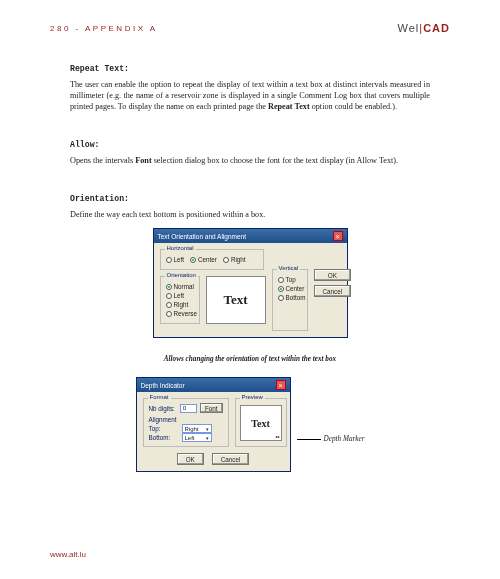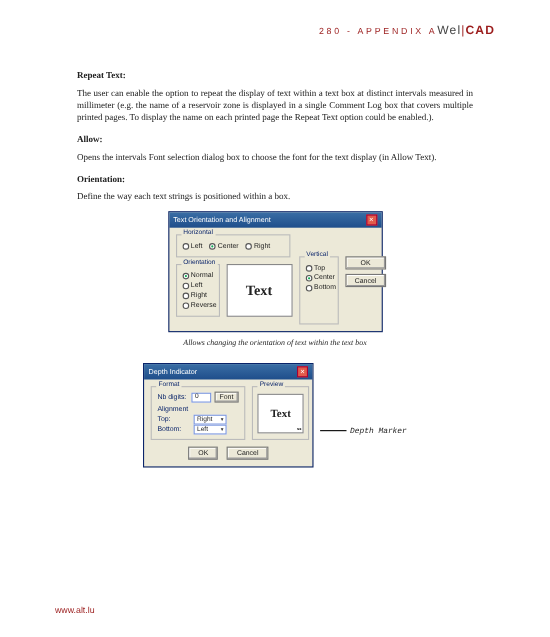--- a/index.html
+++ b/index.html
@@ -6,30 +6,30 @@
   body {
     width: 500px;
     height: 579px;
     background: #fff;
     font-family: Georgia, 'Times New Roman', serif;
     font-size: 8.2px;
     color: #222;
     position: relative;
     padding: 22px 50px 30px 50px;
   }
-  .header { display: flex; justify-content: flex-end; align-items: center; margin-bottom: 30px; }
+  .header { display: flex; justify-content: space-between; align-items: center; margin-bottom: 30px; }
   .header-left { color: #9b1c1c; font-size: 8px; letter-spacing: 2.5px; font-family: Arial, sans-serif; }
   .header-right { font-family: Liberation Sans, sans-serif; font-size: 11px; letter-spacing: 1px; color: #444; }
   .header-right .bar { color: #9b1c1c; font-weight: 300; }
   .header-right .cad { color: #9b1c1c; font-weight: 700; }
   .content { padding: 0 20px; }
-  .section-title { font-weight: 700; margin-top: 10px; margin-bottom: 6px; }
+  .section-title { font-weight: 700; margin-top: 28px; margin-bottom: 6px; font-family: Liberation Mono, monospace; }
   p { text-align: justify; line-height: 1.35; margin-bottom: 6px; }
-  .bold-inline { font-weight: 400; }
-  .caption { text-align: center; font-style: italic; font-size: 7.2px; margin: 6px 0 14px; }
+  .bold-inline { font-weight: 700; }
+  .caption { text-align: center; font-style: italic; font-size: 7.2px; margin: 17px 0 14px; font-weight: bold; }
   .footer { position: absolute; bottom: 20px; left: 50px; color: #9b1c1c; font-size: 8px; font-family: Arial, sans-serif; }
 
   
   .dialog1 {
     width: 195px; margin: 8px auto 0; font-family: Tahoma, Arial, sans-serif; font-size: 6.5px;
     border: 1px solid #0a246a; background: #ece9d8;
   }
   .titlebar {
     background: linear-gradient(#3a6ea5, #1f4e8b);
     color: #fff; padding: 2px 4px; display: flex; justify-content: space-between; align-items: center;
@@ -57,21 +57,21 @@
   .form-row { display: flex; align-items: center; gap: 3px; }
   .form-row label { width: 30px; color: #0a246a; }
   .txtbox { border: 1px solid #7a96df; background: #fff; width: 18px; height: 9px; font-size: 6px; display: inline-flex; align-items: center; padding: 0 2px; }
   .combo { border: 1px solid #7a96df; background: #fff; width: 30px; height: 9px; display: inline-flex; align-items: center; justify-content: space-between; padding: 0 2px; font-size: 6px; }
   .combo .arrow { color: #333; font-size: 5px; }
   .preview2 { border: 1px solid #bbb; padding: 6px 4px 4px; position: relative; width: 52px; }
   .preview2 .group-title { top: -5px; }
   .preview2-inner { width: 42px; height: 36px; border: 1px solid #888; background: #fff; display: flex; align-items: center; justify-content: center; font-family: 'Times New Roman', serif; font-weight: 700; font-size: 10px; position: relative; }
   .depth-tick { position: absolute; right: 1px; bottom: 1px; font-size: 4px; color: #000; }
   .btnrow { display: flex; gap: 8px; justify-content: center; padding: 0 6px 6px; }
-  .marker-label { font-style: italic; font-family: Liberation Mono, monospace; font-size: 7.2px; }
+  .marker-label { font-style: italic; font-family: Liberation Serif, serif; font-size: 7.2px; }
   .marker-line { border-top: 0.5px solid #000; width: 24px; display: inline-block; vertical-align: middle; margin-right: 3px; }
 </style>
 </head>
 <body>
 
 <div class="header">
   <div class="header-left">280 - APPENDIX A</div>
   <div class="header-right">
     <span>Wel</span><span class="bar">|</span><span class="cad">CAD</span>
   </div>
@@ -83,21 +83,21 @@
   <p>
     <span>The user can enable the option to repeat the display of text within a text box at distinct intervals measured in millimeter (e.g. the name of a reservoir zone is displayed in a single Comment Log box that covers multiple printed pages. To display the name on each printed page the </span><span class="bold-inline">Repeat Text</span><span> option could be enabled.).</span>
   </p>
 
   <div class="section-title">Allow:</div>
   <p>
     <span>Opens the intervals </span><span class="bold-inline">Font</span><span> selection dialog box to choose the font for the text display (in Allow Text).</span>
   </p>
 
   <div class="section-title">Orientation:</div>
-  <p>Define the way each text strings is positioned within a box.</p>
+  <p>Define the way each text bottom is positioned within a box.</p>
 
   <div class="dialog1">
     <div class="titlebar">
       <span>Text Orientation and Alignment</span>
       <span class="closebtn">×</span>
     </div>
     <div class="dlg1-body">
       <div style="display:flex; flex-direction:column; gap:6px;">
         <div class="group" style="width:104px;">
           <span class="group-title">Horizontal</span>

